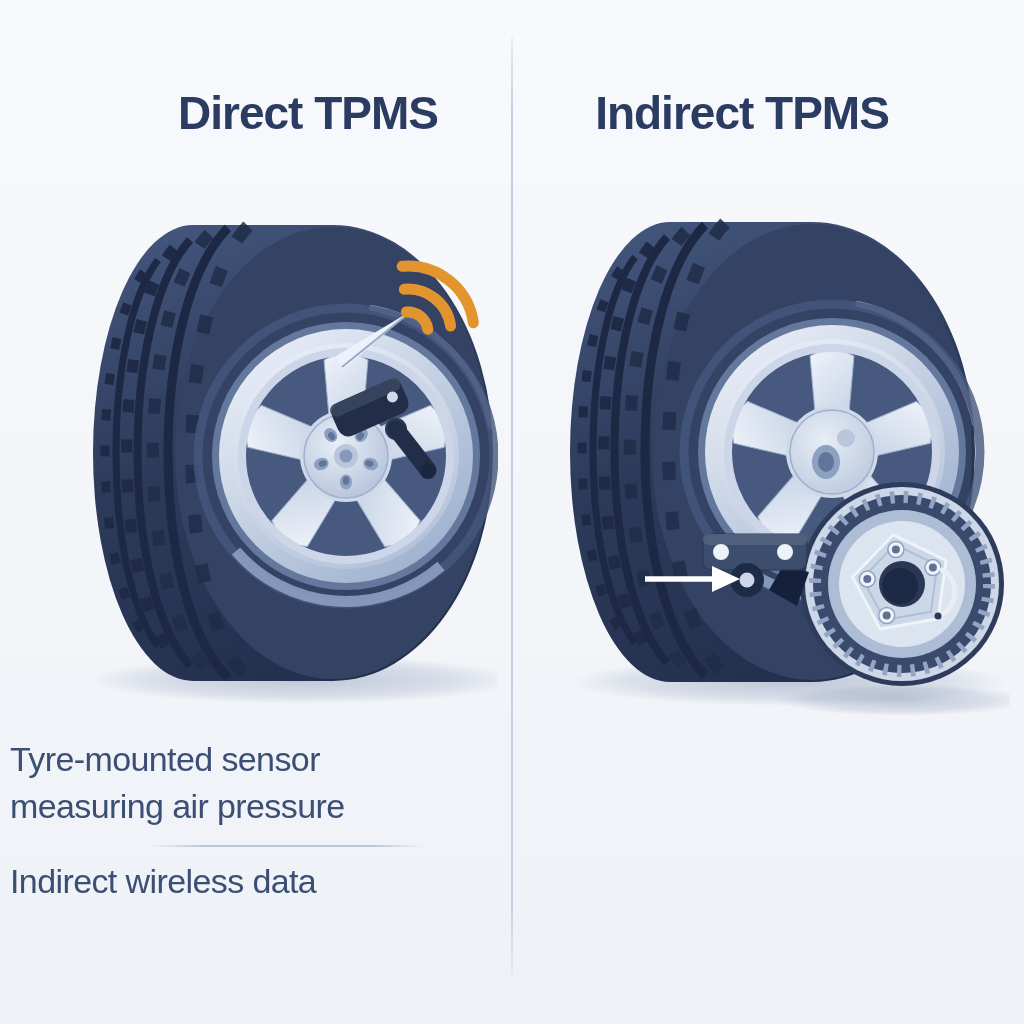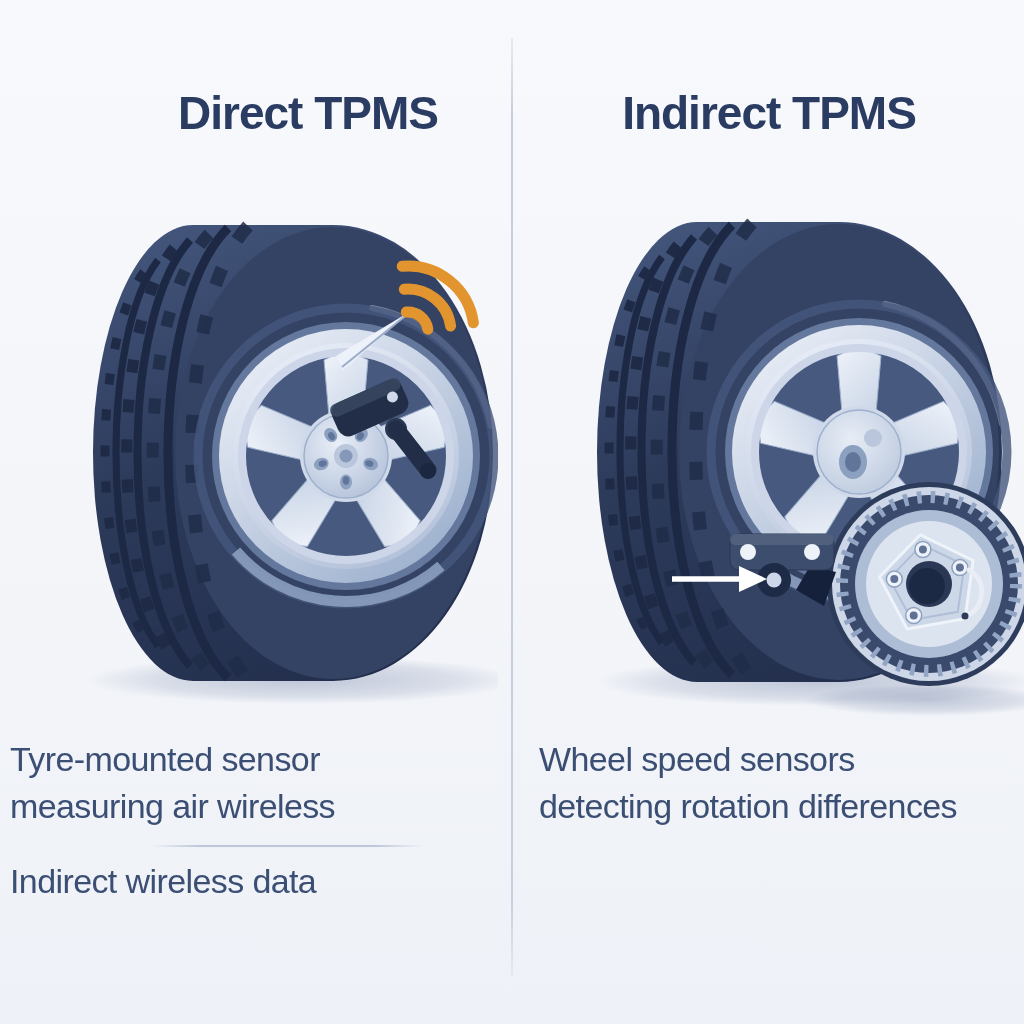--- a/index.html
+++ b/index.html
@@ -15,21 +15,21 @@
   .canvas{
     position:relative;width:1024px;height:1024px;overflow:hidden;
     background:linear-gradient(180deg,var(--background-top) 0%,#f3f5f9 55%,var(--background-bottom) 100%);
   }
   .v-divider{
     position:absolute;left:511px;top:38px;width:2px;height:938px;
     background:linear-gradient(180deg,rgba(198,207,223,.35) 0%,var(--divider) 8%,var(--divider) 92%,rgba(198,207,223,.25) 100%);
   }
   .panel{position:absolute;top:0;height:1024px;padding-left:44px;}
   .panel.left{left:0;width:512px;}
-  .panel.right{left:512px;width:416px;margin-left:27px;}
+  .panel.right{left:512px;width:416px;}
   .panel h1{
     position:absolute;top:86px;left:0;width:100%;margin:0;
     text-align:center;font-size:46px;line-height:54px;font-weight:bold;
     letter-spacing:-1px;color:var(--title-text);
   }
   .panel.left h1{transform:translateX(30px);}
   .illustration{position:absolute;}
   .panel.left .illustration{left:78px;top:218px;width:420px;height:500px;}
   .panel.right .illustration{left:38px;top:212px;width:460px;height:510px;}
   .caption{
@@ -182,21 +182,21 @@
         <g fill="none" stroke="#e2952f" stroke-width="11" stroke-linecap="round">
           <path d="M 328.3 94.1 A 20 20 0 0 1 349.8 111.2"></path>
           <path d="M 326.3 71.2 A 43 43 0 0 1 372.6 108.0"></path>
           <path d="M 324.2 48.3 A 66 66 0 0 1 395.4 104.8"></path>
         </g>
       </svg>
     </div>
 
     <div class="caption primary">
       <div>Tyre-mounted sensor</div>
-      <div>measuring air wireless</div>
+      <div>measuring air pressure</div>
     </div>
 
     <div class="caption-divider"></div>
 
     <div class="caption secondary">Indirect wireless data</div>
   </section>
 
   <section class="panel right">
     <h1>Indirect TPMS</h1>
 
@@ -323,18 +323,14 @@
           <circle cx="-8" cy="16" r="7.5" fill="#cdd7e9"></circle>
         </g>
 
         <g>
           <line x1="95" y1="367" x2="166" y2="367" stroke="#ffffff" stroke-width="5.5"></line>
           <polygon points="162,354 190,367 162,380" fill="#ffffff"></polygon>
         </g>
       </svg>
     </div>
 
-    <div class="caption primary">
-      <div>Wheel speed sensors</div>
-      <div>detecting rotation differences</div>
-    </div>
   </section>
 </div>
 
 </body></html>

